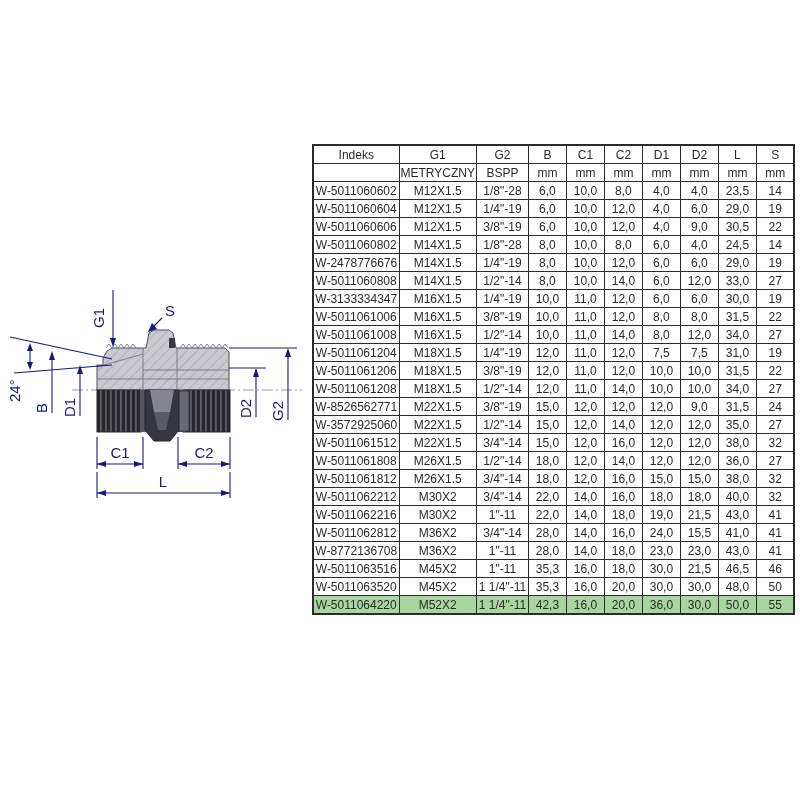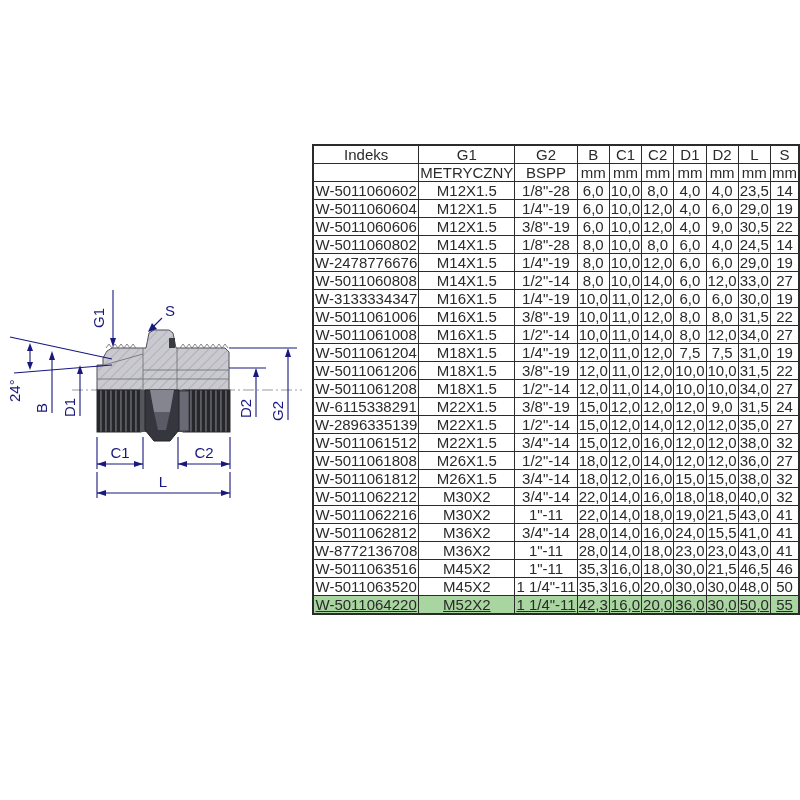--- a/index.html
+++ b/index.html
@@ -5,30 +5,30 @@
   html,body{margin:0;padding:0;}
   body{
     width:800px;height:800px;position:relative;background:#ffffff;
     font-family:"Liberation Sans", sans-serif;color:#1f1f1f;overflow:hidden;
   }
   
   .spec-table{
     position:absolute;left:312px;top:144px;
     border-collapse:collapse;table-layout:fixed;
     border:2px solid #2b2b2b;
-    font-size:15px;color:#2a2a2a;
+    font-size:12px;color:#2a2a2a;
   }
   .spec-table th,.spec-table td{
     border:1px solid #2b2b2b;
     height:17px;padding:0 1px;
     text-align:center;vertical-align:middle;
     font-weight:normal;white-space:nowrap;overflow:hidden;
     background:#ffffff;
   }
-  .spec-table tr.hl td{background:var(--hl,#a9d5a0);text-decoration:underline;}
+  .spec-table tr.hl td{background:var(--hl,#a9d5a0);}
   
   .drawing{position:absolute;left:0;top:280px;width:310px;height:240px;}
   .dim-text{fill:#18187e;font-family:"Liberation Sans",sans-serif;font-size:15px;}
   .dim-line{stroke:#18187e;stroke-width:1.1;fill:none;}
   .dim-arrow{fill:#18187e;stroke:none;}
   .outline{stroke:#4d4d55;stroke-width:1;}
   .detail{stroke:#6a6a72;stroke-width:0.8;fill:none;}
 </style>
 </head>
 <body>
@@ -311,33 +311,33 @@
     <td>1/2"-14</td>
     <td>12,0</td>
     <td>11,0</td>
     <td>14,0</td>
     <td>10,0</td>
     <td>10,0</td>
     <td>34,0</td>
     <td>27</td>
   </tr>
       <tr>
-    <td>W-6115338291</td>
+    <td>W-8526562771</td>
     <td>M22X1.5</td>
     <td>3/8"-19</td>
     <td>15,0</td>
     <td>12,0</td>
     <td>12,0</td>
     <td>12,0</td>
     <td>9,0</td>
     <td>31,5</td>
     <td>24</td>
   </tr>
       <tr>
-    <td>W-2896335139</td>
+    <td>W-3572925060</td>
     <td>M22X1.5</td>
     <td>1/2"-14</td>
     <td>15,0</td>
     <td>12,0</td>
     <td>14,0</td>
     <td>12,0</td>
     <td>12,0</td>
     <td>35,0</td>
     <td>27</td>
   </tr>

